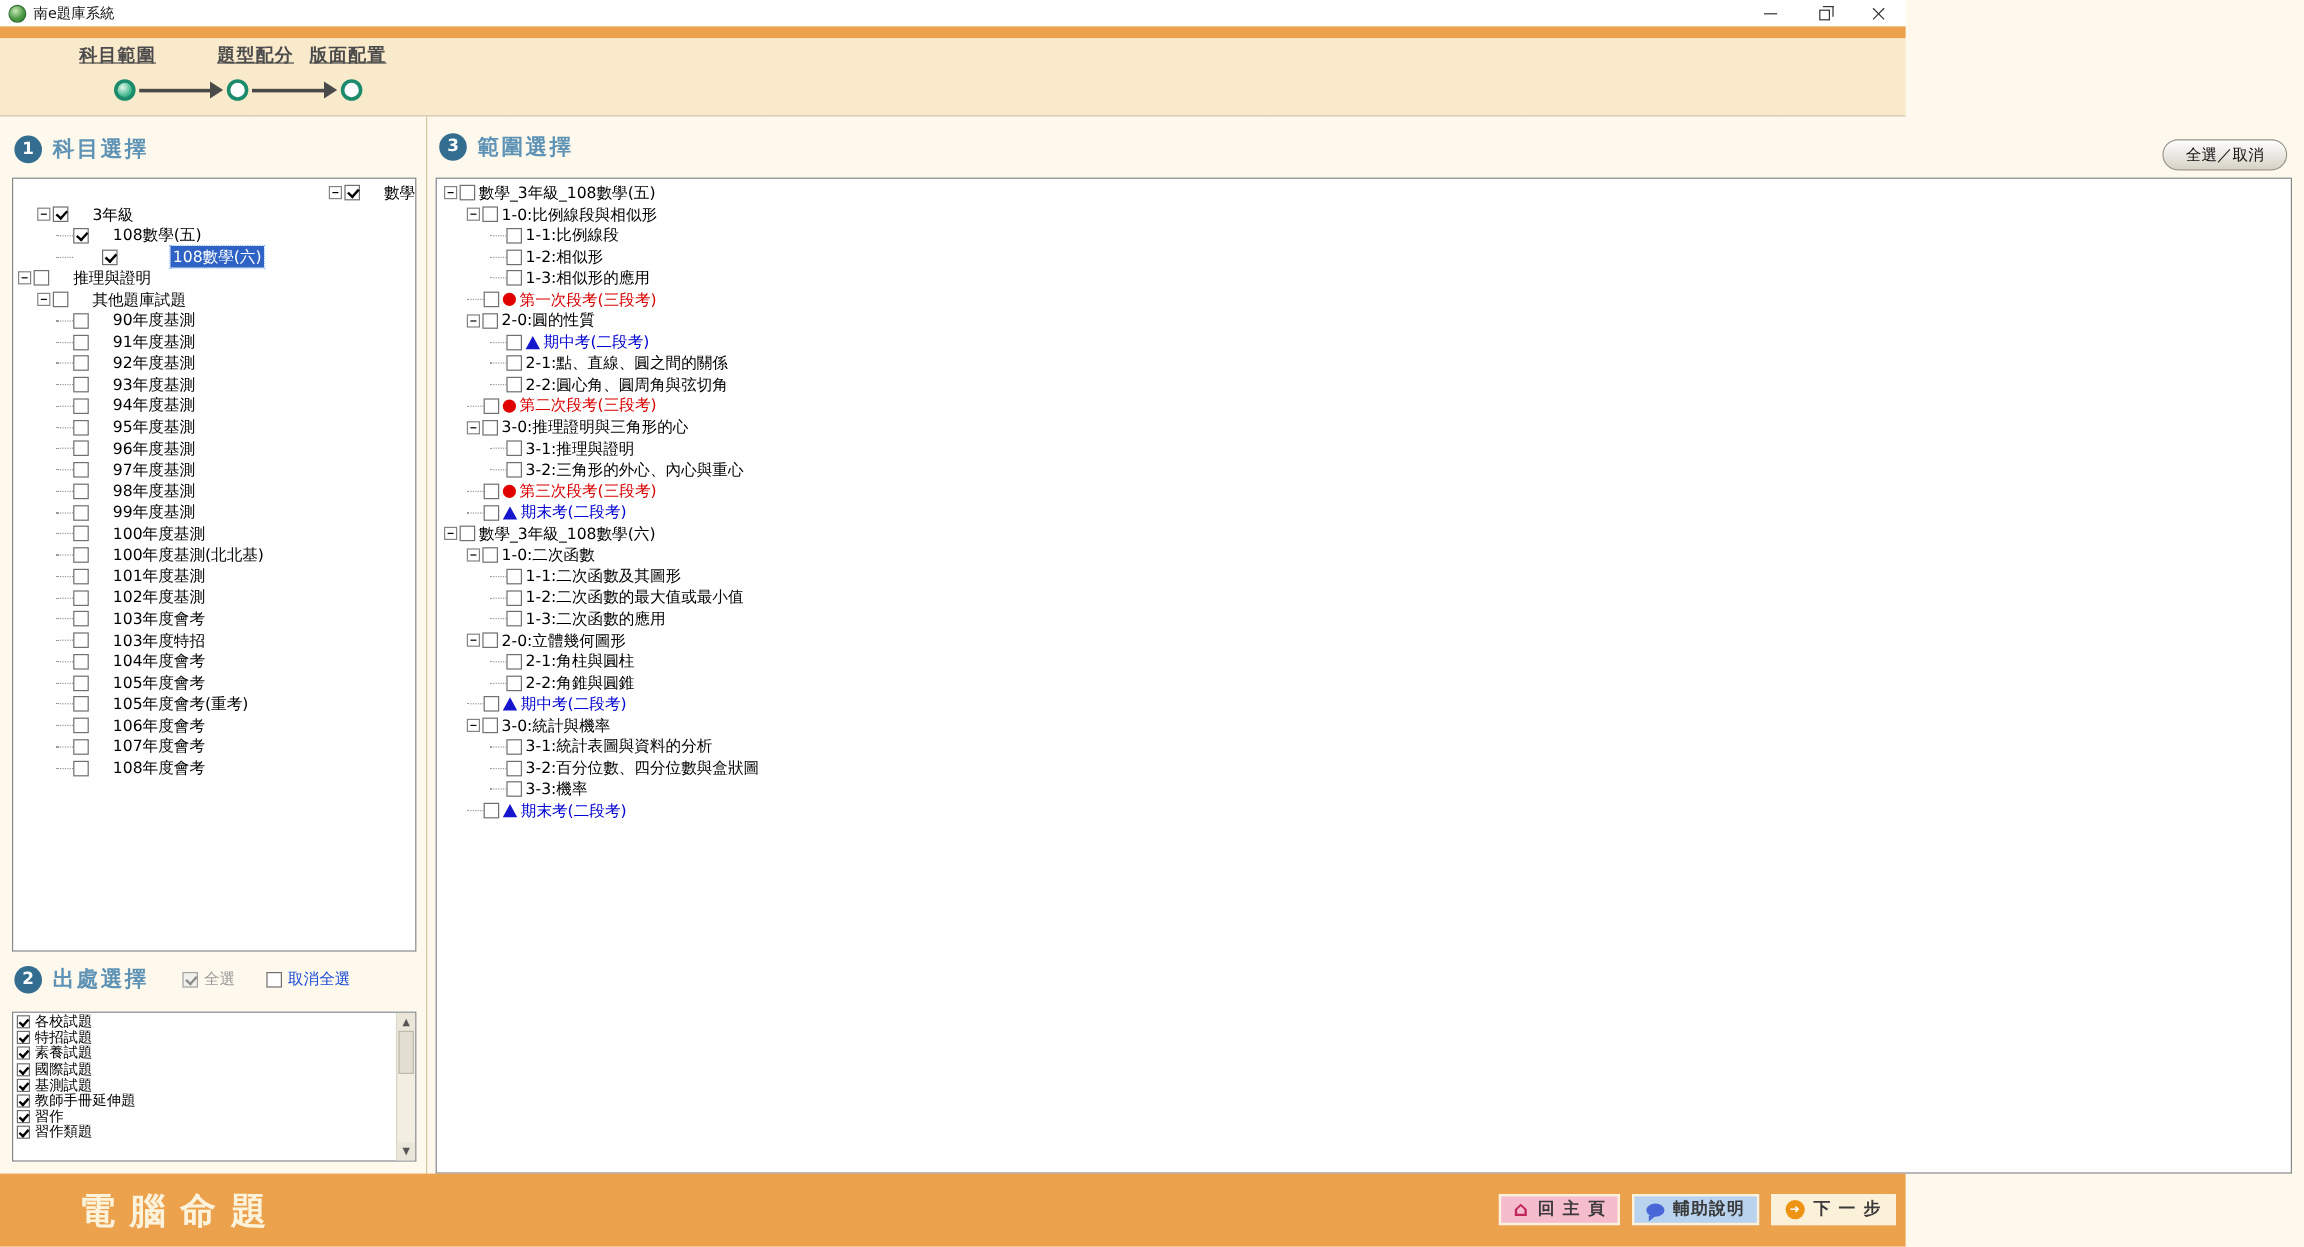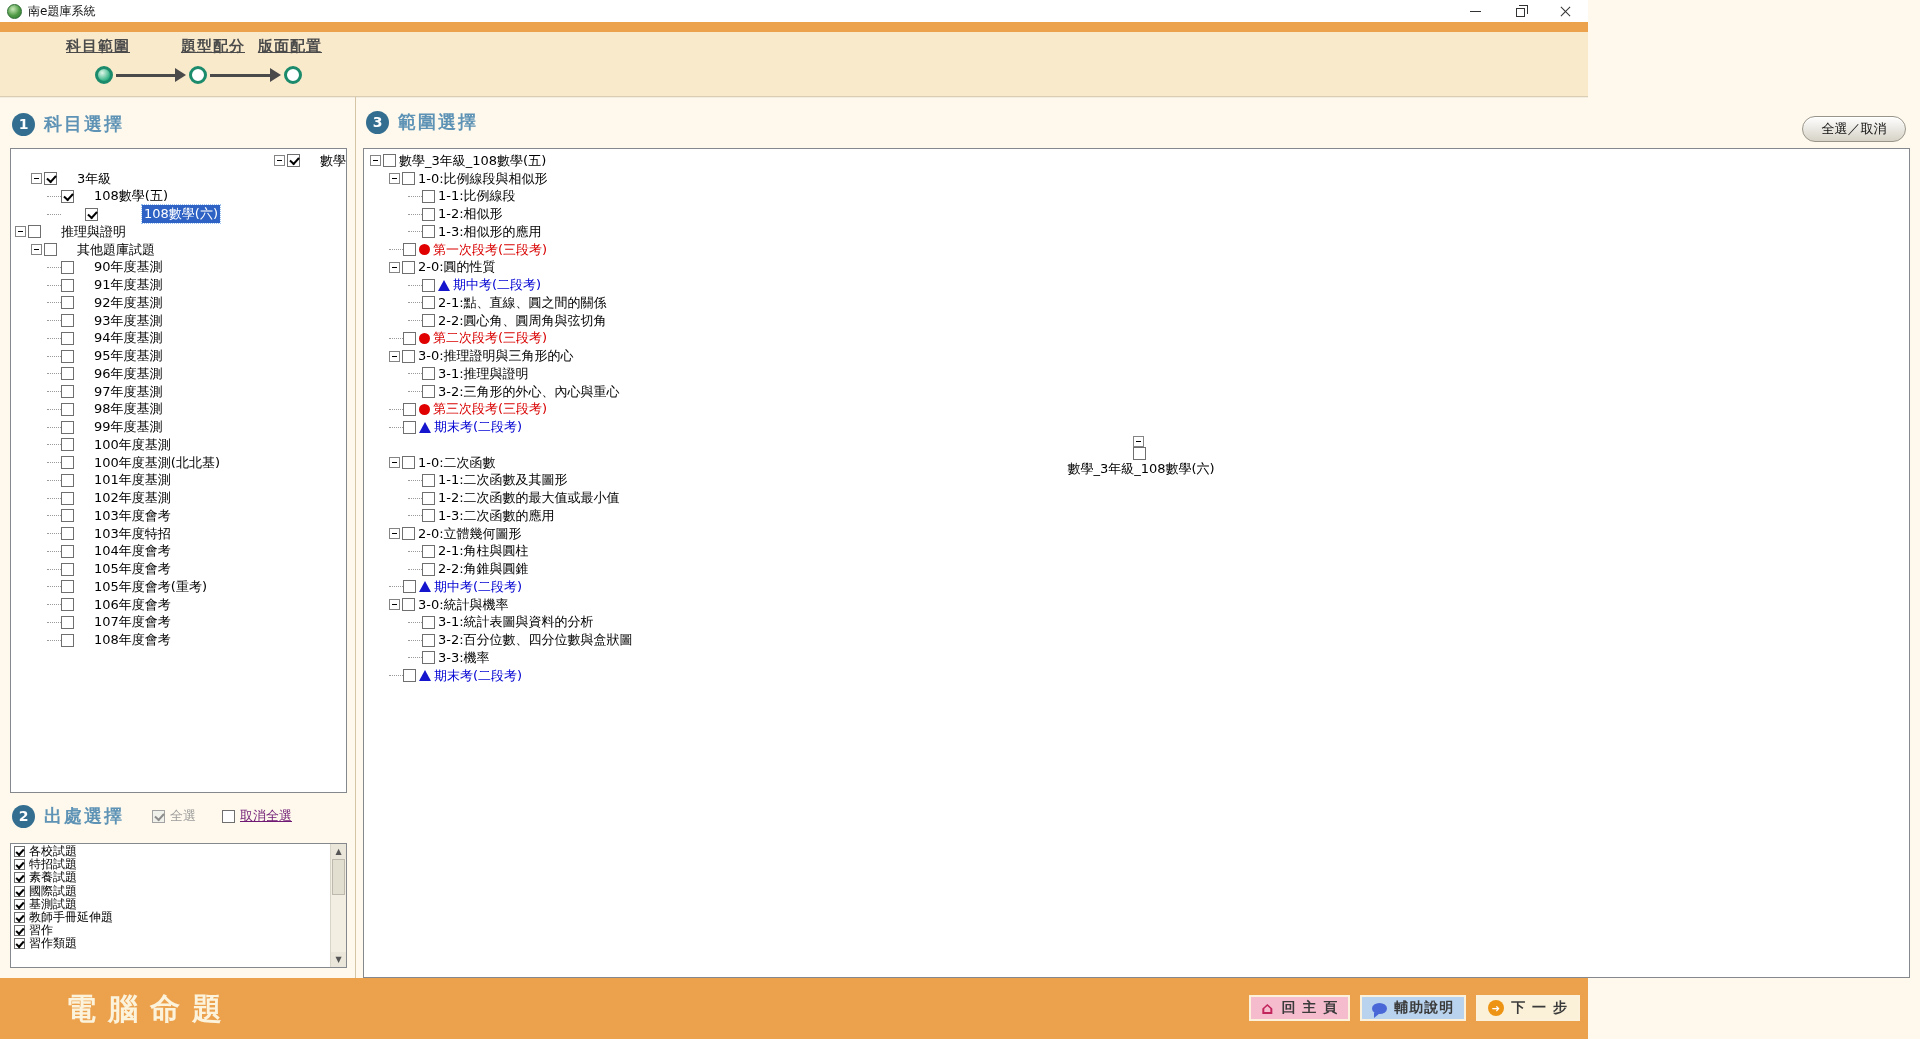--- a/index.html
+++ b/index.html
@@ -68,21 +68,21 @@
     border-bottom:11px solid #1515CE; flex:none; margin-left:3px; }
 
   
   .pill { position:absolute; left:1802px; top:116px; width:104px; height:26px; border-radius:13px;
     background:linear-gradient(#FEFEFE,#D6D2C6); border:1px solid #9A958A; font-size:13px; color:#111;
     display:flex; align-items:center; justify-content:center; box-shadow:inset 0 1px 0 #fff; }
 
   
   .chk-inline { display:flex; align-items:center; font-size:13px; }
   .chk-inline .lab { margin-left:5px; }
-  .lab.gray { color:#9C9C9C; } .lab.dark { color:#701a75;text-decoration:underline; }
+  .lab.gray { color:#9C9C9C; } .lab.dark { color:#1d4ed8; }
   #source-list { position:absolute; left:10px; top:843px; width:337px; height:125px; overflow:hidden; }
   .lrows { position:absolute; left:0; top:1px; right:17px; }
   .lrow { display:flex; align-items:center; height:13.2px; padding-left:3px; font-size:12px; color:#000; overflow:hidden; }
   .cb.sm { width:11px; height:11px; margin-right:4px; }
   .cb.sm.on::after { left:1px; top:2px; width:6px; height:3px; }
   .sbar { position:absolute; right:0; top:0; bottom:0; width:16px; background:#F2EEE2; border-left:1px solid #D8D4C8; }
   .sb-btn { width:15px; height:15px; display:flex; align-items:center; justify-content:center;
     font-size:8px; color:#555; background:#EAE6DA; }
   .sb-btn.down { position:absolute; bottom:0; }
   .sb-thumb { position:absolute; top:15px; left:1px; width:13px; height:36px; background:#E2DED0; border:1px solid #BDB9AC; }
@@ -375,21 +375,21 @@
         <span class="cb"></span>
         <span class="mdot"></span>
         <span class="tlab red">第三次段考(三段考)</span>
       </div>
       <div class="trow" style="padding-left: 25px;">
         <span class="conn"></span>
         <span class="cb"></span>
         <span class="mtri"></span>
         <span class="tlab blue">期末考(二段考)</span>
       </div>
-      <div class="trow" style="padding-left: 6px; flex-direction: column;">
+      <div class="trow" style="padding-left: 6px;">
         <span class="exp"></span>
         <span class="cb"></span>
         <span class="tlab">數學_3年級_108數學(六)</span>
       </div>
       <div class="trow" style="padding-left: 25px;">
         <span class="exp"></span>
         <span class="cb"></span>
         <span class="tlab">1-0:二次函數</span>
       </div>
       <div class="trow" style="padding-left: 44px;">

